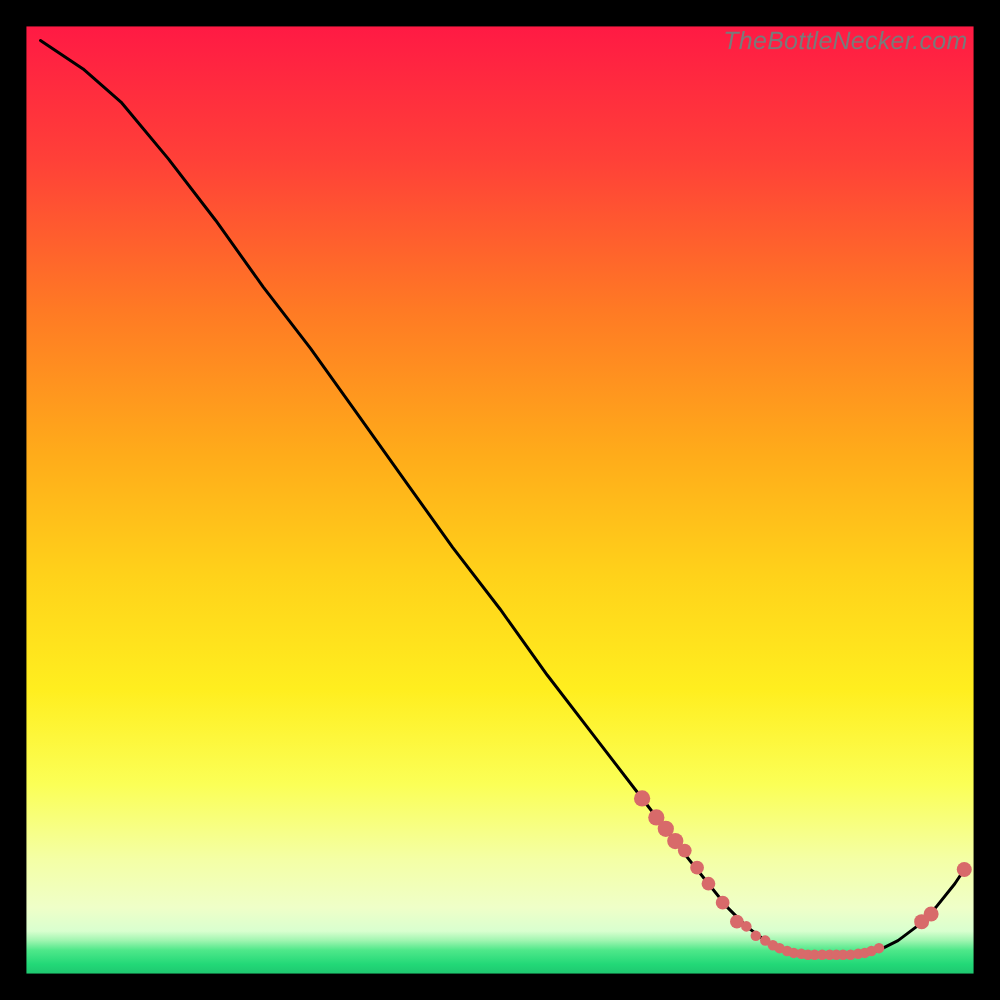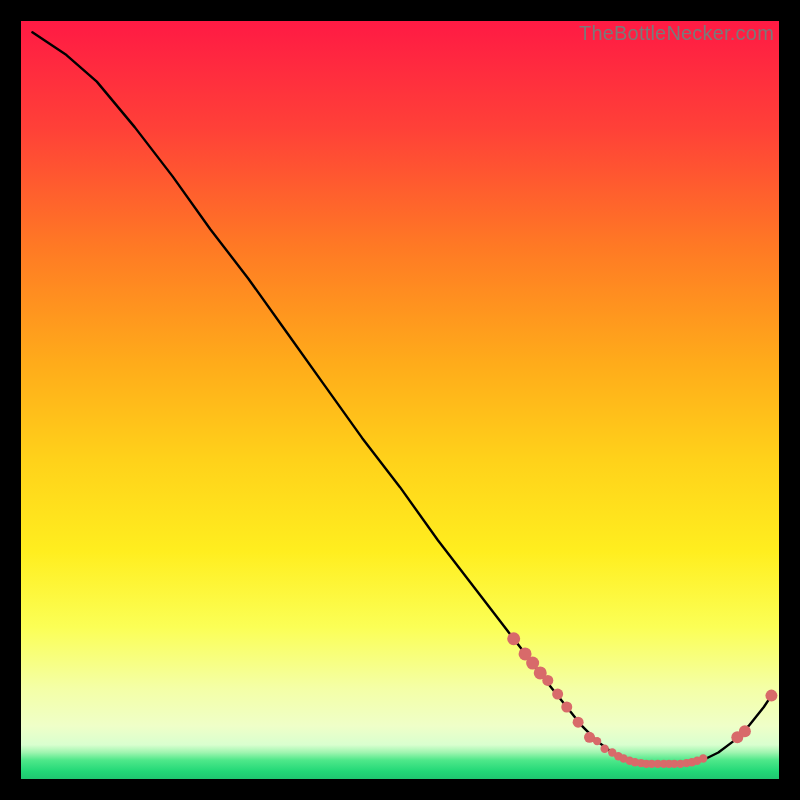--- a/index.html
+++ b/index.html
@@ -11,20 +11,21 @@
     overflow: hidden;
     font-family: Arial, Helvetica, sans-serif;
   }
   .frame {
     position: absolute;
     left: 21px;
     top: 21px;
     width: 758px;
     height: 758px;
     background: #000;
+    font-style: italic;
   }
   .plot {
     position: absolute;
     left: 0;
     top: 0;
     width: 758px;
     height: 758px;
   }
   .watermark {
     position: absolute;

